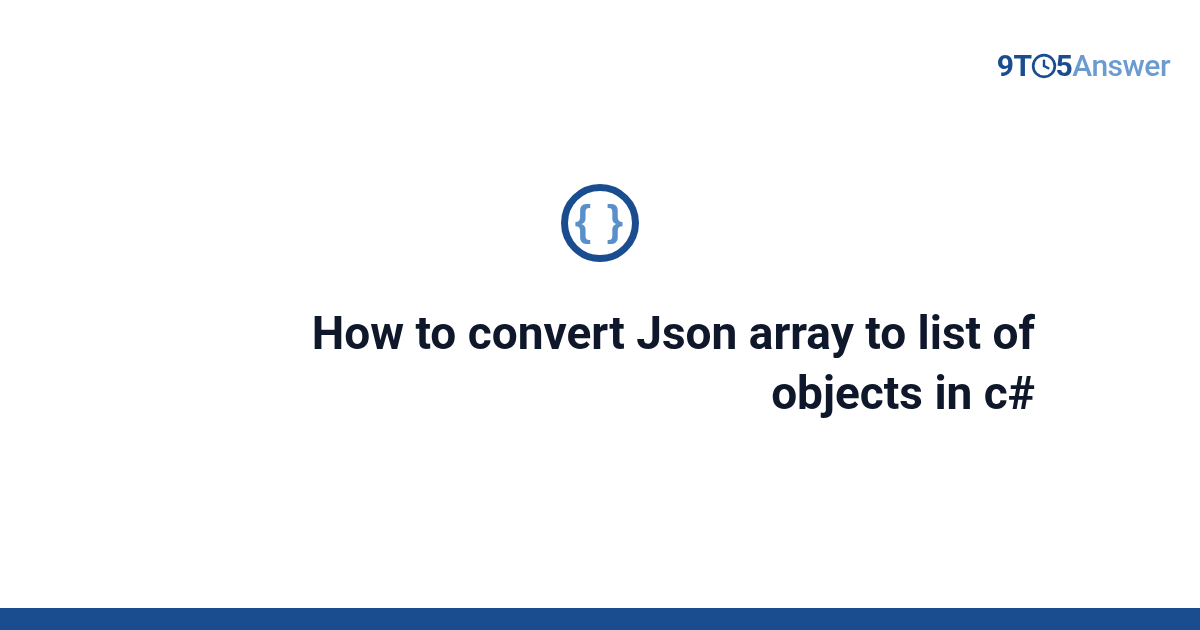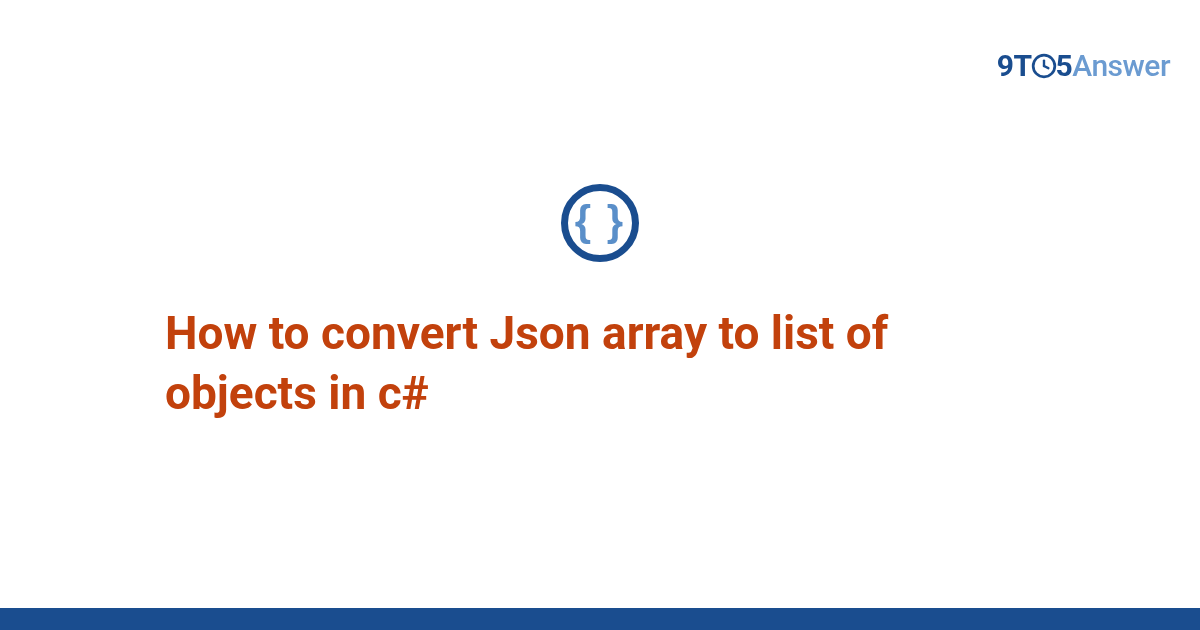--- a/index.html
+++ b/index.html
@@ -75,22 +75,22 @@
       font-weight: 700;
       color: #5a8fc9;
       font-family: "Segoe UI", Arial, sans-serif;
       letter-spacing: 2px;
       line-height: 1;
       margin-top: -4px;
     }
     .title {
       font-size: 46px;
       font-weight: 700;
-      color: #c2410c;
-      text-align: left;
+      color: #0f172a;
+      text-align: right;
       line-height: 1.3;
       max-width: 950px;
       padding: 0 40px;
     }
     .footer-bar {
       position: absolute;
       bottom: 0;
       left: 0;
       width: 100%;
       height: 22px;

